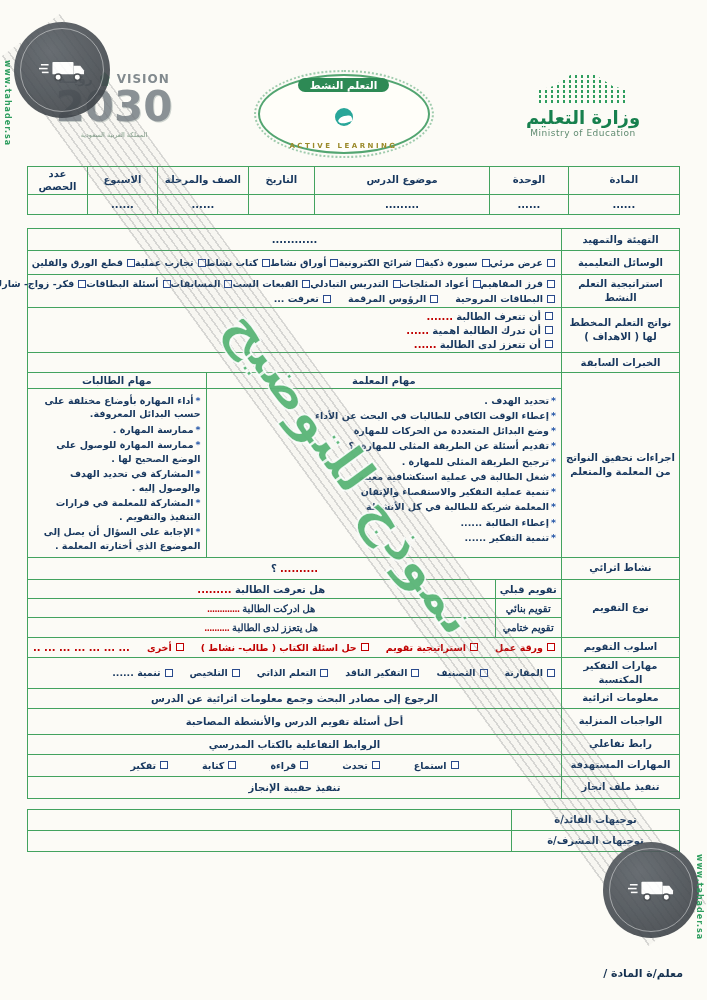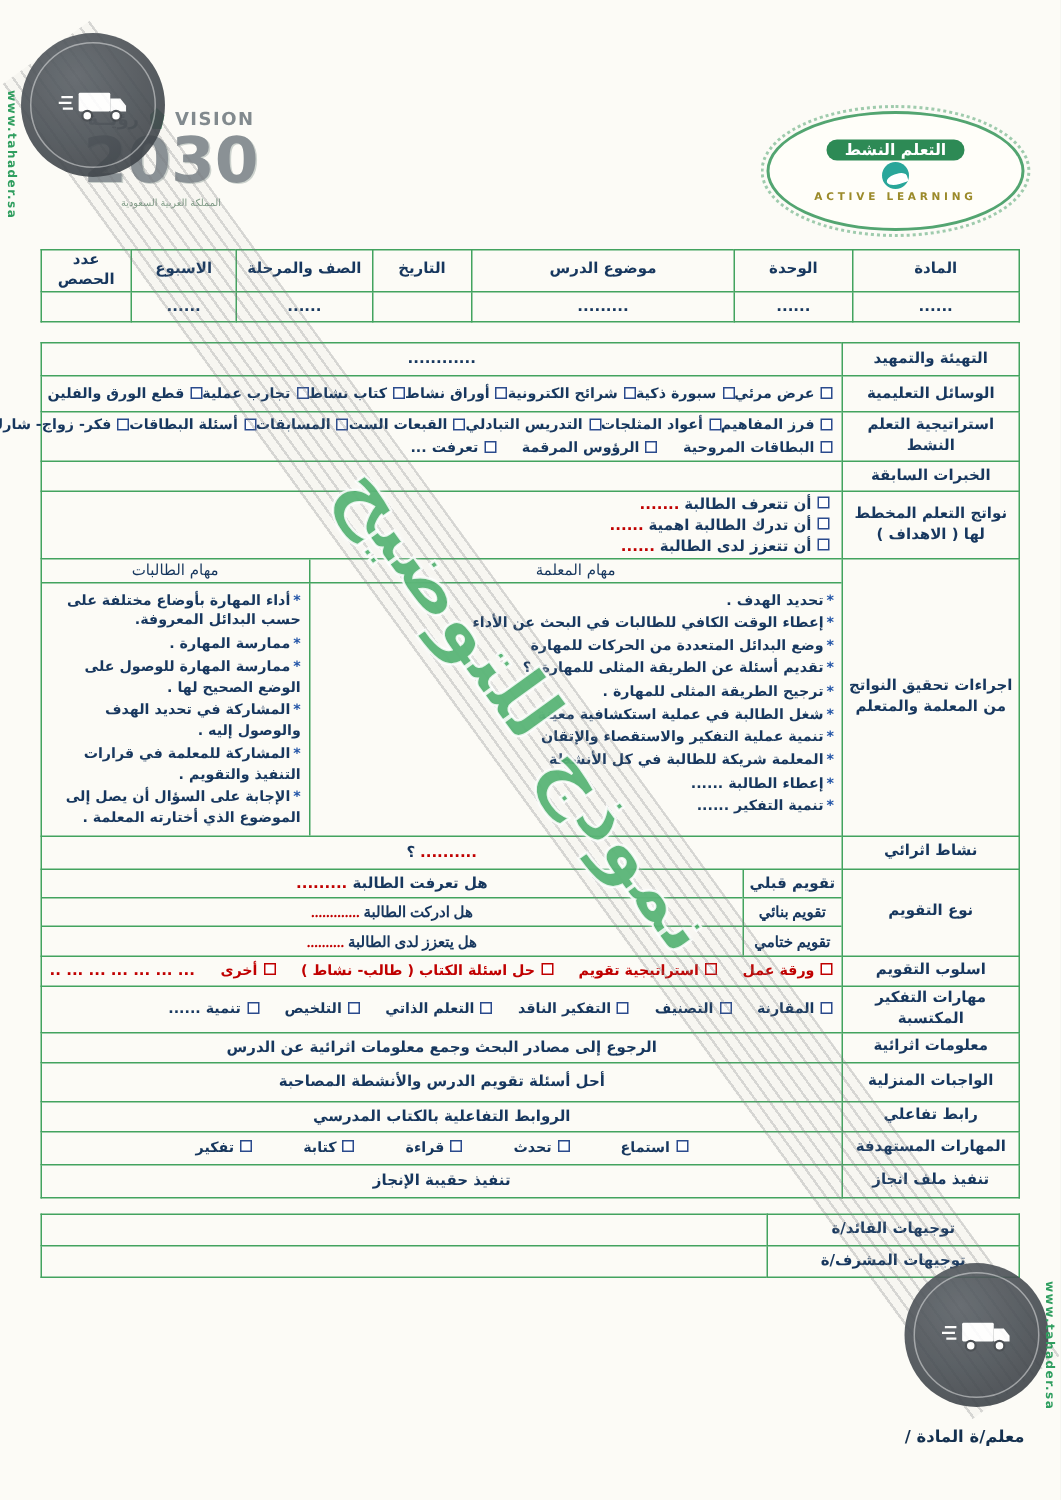--- a/index.html
+++ b/index.html
@@ -7,21 +7,21 @@
 body{background:#eeede8;font-family:"DejaVu Sans","Liberation Sans",sans-serif;direction:rtl;}
 .page{width:707px;height:1000px;margin:0 auto;background:#fcfbf6;position:relative;overflow:hidden;}
 
 
 .logos{direction:ltr;display:flex;justify-content:space-between;align-items:flex-start;padding:22px 24px 0;height:118px;margin-top:48px;}
 .vision{width:180px;text-align:center;color:#828a8e;padding-top:2px;}
 .vision-row{display:flex;align-items:center;justify-content:center;gap:7px;font-size:12px;font-weight:bold;letter-spacing:1px;}
 .emblem{width:10px;height:14px;background:#3f9e63;clip-path:polygon(50% 0,100% 35%,80% 100%,20% 100%,0 35%);opacity:.85;}
 .vision-year{font-size:42px;font-weight:bold;line-height:1.02;color:#8a9195;text-shadow:1px 1px 0 #ccd2cd;}
 .vision-caption{font-size:6.5px;color:#7d9a84;margin-top:2px;}
-.badge{width:172px;height:80px;border:2px solid #53a571;outline:2px dotted rgba(83,165,113,.55);outline-offset:2px;border-radius:50%;background:#fffef9;display:flex;flex-direction:column;align-items:center;justify-content:center;gap:1px;margin-top:4px;}
+.badge{width:172px;height:80px;border:2px solid #53a571;outline:2px dotted rgba(83,165,113,.55);outline-offset:2px;border-radius:50%;background:#fffef9;display:flex;flex-direction:column;align-items:center;justify-content:center;gap:16px;margin-top:4px;}
 .badge-title{background:#2d8a55;color:#fff;font-size:10.5px;font-weight:bold;padding:1px 12px;border-radius:9px;}
 .badge-circle{width:18px;height:18px;border-radius:50%;background:#29a69a;position:relative;overflow:hidden;}
 .badge-circle::after{content:"";position:absolute;left:3px;top:8px;width:14px;height:7px;background:#fff;border-radius:50% 50% 0 60%;transform:rotate(-18deg);}
 .badge-caption{font-size:7px;font-weight:bold;color:#9b8a2a;letter-spacing:2.5px;}
 .ministry{width:200px;text-align:center;padding-top:4px;}
 .dots{width:92px;height:30px;margin:0 auto 3px;background-image:radial-gradient(circle,#2f9e5f 1.2px,rgba(0,0,0,0) 1.5px);background-size:6px 5px;clip-path:polygon(0 55%,18% 40%,38% 0,62% 0,82% 40%,100% 55%,100% 100%,0 100%);}
 .ministry-ar{font-size:18px;font-weight:bold;color:#17804e;}
 .ministry-en{font-size:9px;color:#5f8a70;letter-spacing:.5px;}
 
 .title{font-size:21px;font-weight:bold;color:#ee0f0f;text-align:center;margin:6px 0 12px;}
@@ -43,33 +43,33 @@
 .cb{display:inline-block;width:8px;height:8px;border:1.3px solid #2a4a8c;background:#fff;margin-left:4px;vertical-align:-.5px;flex:none;}
 .redrow .cb{border-color:var(--red);}
 .item{white-space:nowrap;font-weight:bold;font-size:9.5px;}
 .spread{display:flex;justify-content:space-between;align-items:center;padding:2px 2px;}
 .packed{display:flex;gap:17px;align-items:center;padding:2px 2px;}
 .centered{display:flex;gap:34px;align-items:center;justify-content:center;padding:2px 2px;}
 .oline{padding:1.5px 4px;font-size:10px;}
 .dotsfill{flex:1;font-weight:bold;overflow:hidden;white-space:nowrap;}
 .p0{padding:0 !important;}
 .inner{width:100%;border-collapse:collapse;table-layout:fixed;}
-.inner th{font-size:10px;color:var(--navy);font-weight:normal;border:0;border-bottom:1px solid var(--green);padding:2px;}
+.inner th{font-size:10px;color:var(--navy);font-weight:bold;border:0;border-bottom:1px solid var(--green);padding:2px;}
 .inner td{border:0;vertical-align:top;padding:3px 5px;}
 .inner tr > *:first-child{border-left:1px solid var(--green);}
 .task{font-size:9.5px;font-weight:bold;color:var(--navy);line-height:1.45;margin:1.5px 0;}
 .star{color:#2456a8;margin-left:2px;}
 .inner2{width:100%;border-collapse:collapse;table-layout:fixed;}
 .inner2 td{border:0;height:19px;text-align:center;font-weight:bold;font-size:10px;color:var(--navy);}
 .inner2 tr + tr td{border-top:1px solid var(--green);font-family:Liberation Serif, serif;}
 .inner2 td:first-child{border-left:1px solid var(--green);}
 .notes{margin-top:10px;}
 .notes td{height:21px;}
 .noteslbl{color:var(--navy);font-weight:bold;text-align:center;font-size:10.5px;}
-.footer{position:absolute;bottom:36px;right:24px;font-size:11px;font-weight:bold;color:#14304f;z-index:5;margin-top:44px;}
+.footer{position:absolute;bottom:20px;right:24px;font-size:11px;font-weight:bold;color:#14304f;z-index:5;margin-top:44px;}
 
 
 .wm-band{position:absolute;left:-196px;top:444px;width:1100px;height:72px;transform:rotate(54deg);background:repeating-linear-gradient(to bottom,rgba(120,122,125,.26) 0 1.6px,rgba(0,0,0,0) 1.6px 7px),rgba(150,150,150,.05);z-index:30;pointer-events:none;}
 .wm-text{position:absolute;left:352px;top:472px;transform:translate(-50%,-50%) rotate(54deg);font-size:54px;font-weight:bold;color:rgba(57,166,92,.8);-webkit-text-stroke:1.5px rgba(255,255,255,.85);text-shadow:0 0 5px rgba(255,255,255,.9);white-space:nowrap;z-index:31;pointer-events:none;}
 .stamp{position:absolute;width:96px;height:96px;border-radius:50%;background:radial-gradient(circle at 38% 30%,#5a6066,#383d42);opacity:.9;z-index:32;display:flex;align-items:center;justify-content:center;pointer-events:none;}
 .stamp::before{content:"";position:absolute;inset:6px;border:1.4px solid rgba(255,255,255,.45);border-radius:50%;}
 .stamp-tl{left:14px;top:22px;}
 .stamp-br{right:8px;bottom:62px;}
 .site{position:absolute;writing-mode:vertical-rl;font-size:8px;font-weight:bold;color:#2f9e5f;z-index:33;letter-spacing:1px;pointer-events:none;}
 .site-tl{left:3px;top:60px;}
@@ -87,20 +87,25 @@
         <span class="emblem"></span>
         <span>VISION</span>
       </div>
       <div class="vision-year">2030</div>
       <div class="vision-caption">المملكة العربية السعودية</div>
     </div>
     <div class="badge">
       <div class="badge-title">التعلم النشط</div>
       <div class="badge-circle"></div>
       <div class="badge-caption">ACTIVE LEARNING</div>
+    </div>
+    <div class="ministry">
+      <div class="dots"></div>
+      <div class="ministry-ar">وزارة التعليم</div>
+      <div class="ministry-en">Ministry of Education</div>
     </div>
   </header>
 
 
   <div class="content">
 
     <table class="tbl info">
       <colgroup>
           <col style="width:108px">
           <col style="width:76px">
@@ -173,31 +178,31 @@
           </div>
           <div class="packed">
             <span class="item"><span class="cb"></span><span>البطاقات المروحية</span></span>
             <span class="item"><span class="cb"></span><span>الرؤوس المرقمة</span></span>
             <span class="item"><span class="cb"></span><span>تعرفت ...</span></span>
           </div>
         </td>
       </tr>
 
       <tr>
-        <td class="lbl">الخبرات السابقة</td>
-        <td class="h20"></td>
-      </tr>
-
-      <tr>
         <td class="lbl">نواتج التعلم المخطط لها ( الاهداف )</td>
         <td>
           <div class="oline"><span class="cb"></span><span class="navy bold">أن تتعرف الطالبة</span> <span class="red bold">.......</span></div>
           <div class="oline"><span class="cb"></span><span class="navy bold">أن تدرك الطالبة اهمية</span> <span class="red bold">......</span></div>
           <div class="oline"><span class="cb"></span><span class="navy bold">أن تتعزز لدى الطالبة</span> <span class="red bold">......</span></div>
         </td>
+      </tr>
+
+      <tr>
+        <td class="lbl">الخبرات السابقة</td>
+        <td class="h20"></td>
       </tr>
 
       <tr>
         <td class="lbl">اجراءات تحقيق النواتج من المعلمة والمتعلم</td>
         <td class="p0">
           <table class="inner">
             <colgroup>
                   <col>
                   <col style="width:178px">
                 </colgroup>

